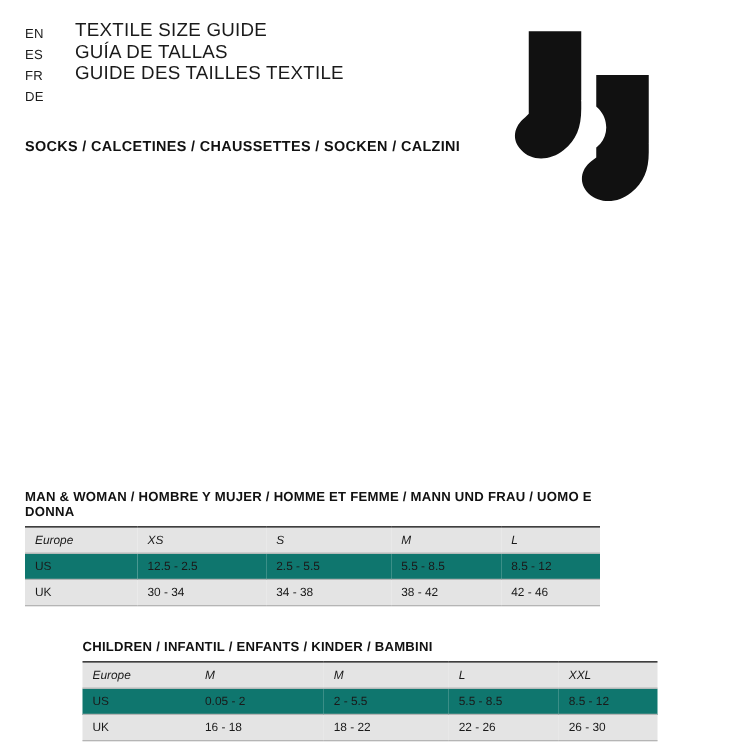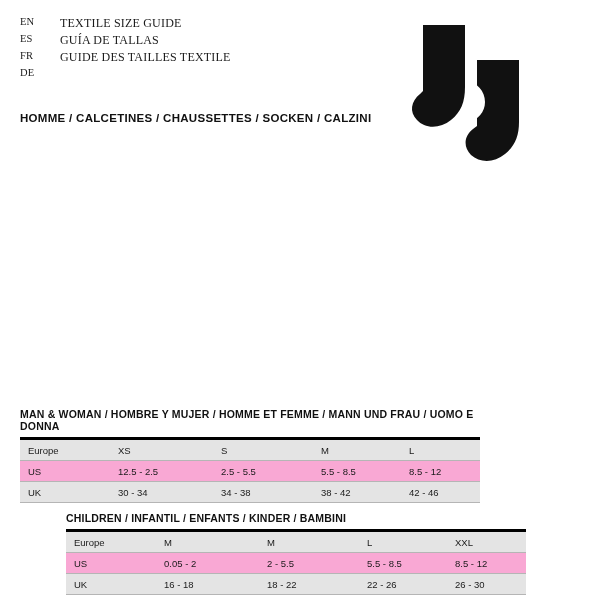--- a/index.html
+++ b/index.html
@@ -24,34 +24,33 @@
 
   
   .lang-block {
     position: absolute;
     left: 20px;
     top: 16px;
     width: 360px;
   }
   .lang-row {
     display: flex;
-    align-items: flex-start;
+    align-items: flex-end;
     height: 17px;
     font-size: 10.5px;
     letter-spacing: 0.2px;
-    font-family: Liberation Serif, serif;
   }
   .lang-code {
     width: 40px;
     flex: 0 0 40px;
     font-size: 10.5px;
     color: #1a1a1a;
   }
   .lang-text {
-    font-size: 12px;
+    font-size: 15px;
     color: #1a1a1a;
   }
 
   .product-title {
     position: absolute;
     left: 20px;
     top: 112px;
     font-size: 11.5px;
     font-weight: bold;
     letter-spacing: 0.3px;
@@ -66,21 +65,21 @@
     width: 170px;
     height: 155px;
   }
 
   
   .table-block {
     position: absolute;
     left: 20px;
     width: 460px;
   }
-  .table-block.adults { top: 408px; }
+  .table-block.adults { top: 392px; }
   .table-block.kids { top: 512px; margin-left: 46px; }
 
   .table-caption {
     font-size: 10.5px;
     font-weight: bold;
     letter-spacing: 0.2px;
     color: #111111;
     margin-bottom: 5px;
   }
   table.size-table {
@@ -93,27 +92,28 @@
     color: #1a1a1a;
     padding: 3px 0 3px 8px;
     height: 14px;
     border: none;
     white-space: nowrap;
   }
   table.size-table tr.shade td {
     background: #e4e4e4;
   }
   table.size-table tr.plain td {
-    background: #f9a8d4;
+    background: #0f766e;
   }
   table.size-table tr.border-bottom td {
     border-bottom: 1px solid #b5b5b5;
   }
   table.size-table tr.border-top td {
-    border-top: 3px solid #000000;
+    border-top: 1px solid #000000;
+    font-style: italic;
   }
   col.c0 { width: 90px; }
   col.c1 { width: 103px; }
   col.c2 { width: 100px; }
   col.c3 { width: 88px; }
   col.c4 { width: 79px; }
 </style>
 </head>
 <body>
 
@@ -130,21 +130,21 @@
     </div>
     <div class="lang-row">
       <span class="lang-code">FR</span>
       <span class="lang-text">GUIDE DES TAILLES TEXTILE</span>
     </div>
     <div class="lang-row">
       <span class="lang-code">DE</span>
     </div>
   </div>
 
-  <div class="product-title">HOMME / CALCETINES / CHAUSSETTES / SOCKEN / CALZINI</div>
+  <div class="product-title">SOCKS / CALCETINES / CHAUSSETTES / SOCKEN / CALZINI</div>
 
   <div class="socks-art">
     <svg width="170" height="155" viewBox="0 0 170 155" xmlns="http://www.w3.org/2000/svg">
       <g fill="#111111">
 
         <path d="M72 42 h42 v62 c0 14 -4 24 -14 32 c-11 9 -25 9 -34 1 c-8 -8 -7 -19 2 -26 l4 -3 v-66 z"></path>
 
         <path d="M18 7 h42 v62 c0 15 -4 25 -14 33 c-11 9 -26 9 -34 0 c-8 -8 -6 -19 3 -26 l3 -3 v-66 z"></path>
       </g>
 

